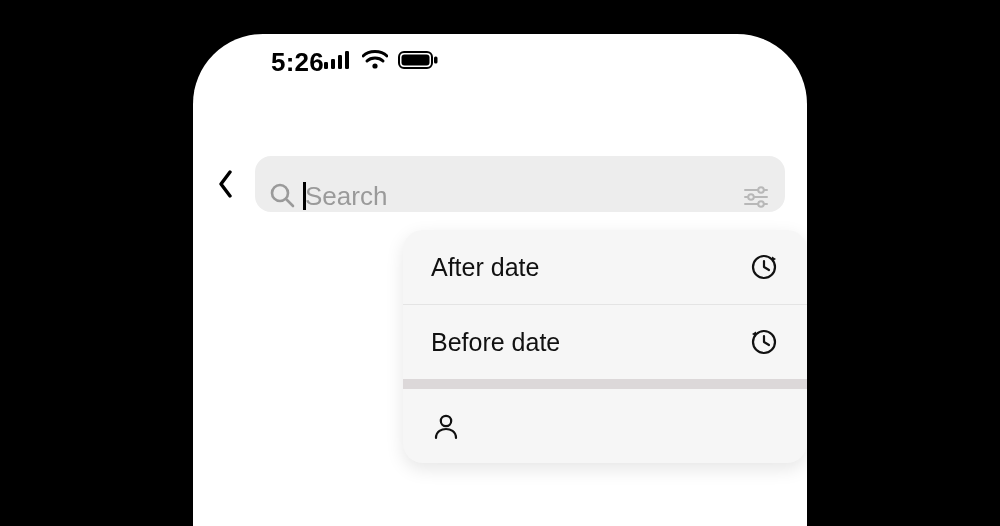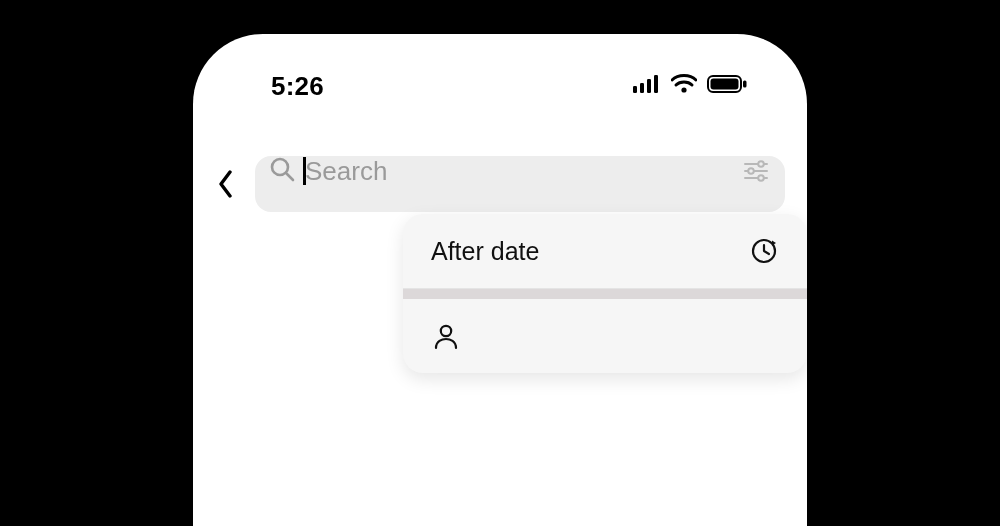--- a/index.html
+++ b/index.html
@@ -15,26 +15,26 @@
     position: absolute;
     left: 193px;
     top: 34px;
     width: 614px;
     height: 600px;
     background: #fff;
     border-radius: 70px 70px 0 0;
   }
   .status-bar {
     position: absolute;
-    top: 32px;
+    top: 8px;
     left: 0; right: 0;
     height: 40px;
     display: flex;
     align-items: center;
-    justify-content: space-between;
+    justify-content: flex-start;
     padding: 0 60px 0 78px;
   }
   .time {
     font-size: 26px;
     font-weight: 600;
     letter-spacing: 0.2px;
     color: #000;
   }
   .status-icons {
     display: flex;
@@ -53,21 +53,21 @@
     width: 30px; height: 38px;
     display: flex; align-items: center; justify-content: center;
     flex: none;
   }
   .search-box {
     flex: 1;
     height: 56px;
     background: #ededed;
     border-radius: 16px;
     display: flex;
-    align-items: flex-start;
+    align-items: flex-end;
     padding: 0 14px;
     gap: 10px;
   }
   .search-placeholder {
     font-size: 26px;
     color: #9a9a9a;
     position: relative;
   }
   .cursor {
     position: absolute;
@@ -76,21 +76,21 @@
     background: #000;
   }
   .filter-btn {
     margin-left: auto;
     width: 30px; height: 30px;
     display: flex; align-items: center; justify-content: center;
     flex: none;
   }
   .dropdown {
     position: absolute;
-    top: 180px;
+    top: 196px;
     left: 210px;
     width: 404px;
     background: #f6f6f6;
     border-radius: 20px;
     box-shadow: 0 6px 18px rgba(0,0,0,0.10);
     overflow: hidden;
   }
   .menu-item {
     height: 74px;
     display: flex;
@@ -182,20 +182,30 @@
         <svg width="28" height="28" viewBox="0 0 28 28">
           <circle cx="14" cy="14" r="11" stroke="#111" stroke-width="2.2" fill="none"></circle>
           <path d="M14 8 L14 14 L19 17" stroke="#111" stroke-width="2.2" fill="none" stroke-linecap="round" stroke-linejoin="round"></path>
           <path d="M22 3.5 L26 6 L22 8.5 Z" fill="#111"></path>
         </svg>
       </span>
     </div>
 
     <div class="thin-sep"></div>
 
+    <div class="menu-item">
+      <span>Before date</span>
+      <span class="menu-icon">
+        <svg width="28" height="28" viewBox="0 0 28 28">
+          <circle cx="14" cy="14" r="11" stroke="#111" stroke-width="2.2" fill="none"></circle>
+          <path d="M14 8 L14 14 L19 17" stroke="#111" stroke-width="2.2" fill="none" stroke-linecap="round" stroke-linejoin="round"></path>
+          <path d="M6 3.5 L2 6 L6 8.5 Z" fill="#111"></path>
+        </svg>
+      </span>
+    </div>
 
     <div class="thick-sep"></div>
 
     <div class="menu-item">
       <span class="menu-icon">
         <svg width="26" height="28" viewBox="0 0 26 28">
           <circle cx="13" cy="9" r="5.2" stroke="#111" stroke-width="2.2" fill="none"></circle>
           <path d="M3 26 C3 19 9 17 13 17 C17 17 23 19 23 26" stroke="#111" stroke-width="2.2" fill="none" stroke-linecap="round"></path>
         </svg>
       </span>

